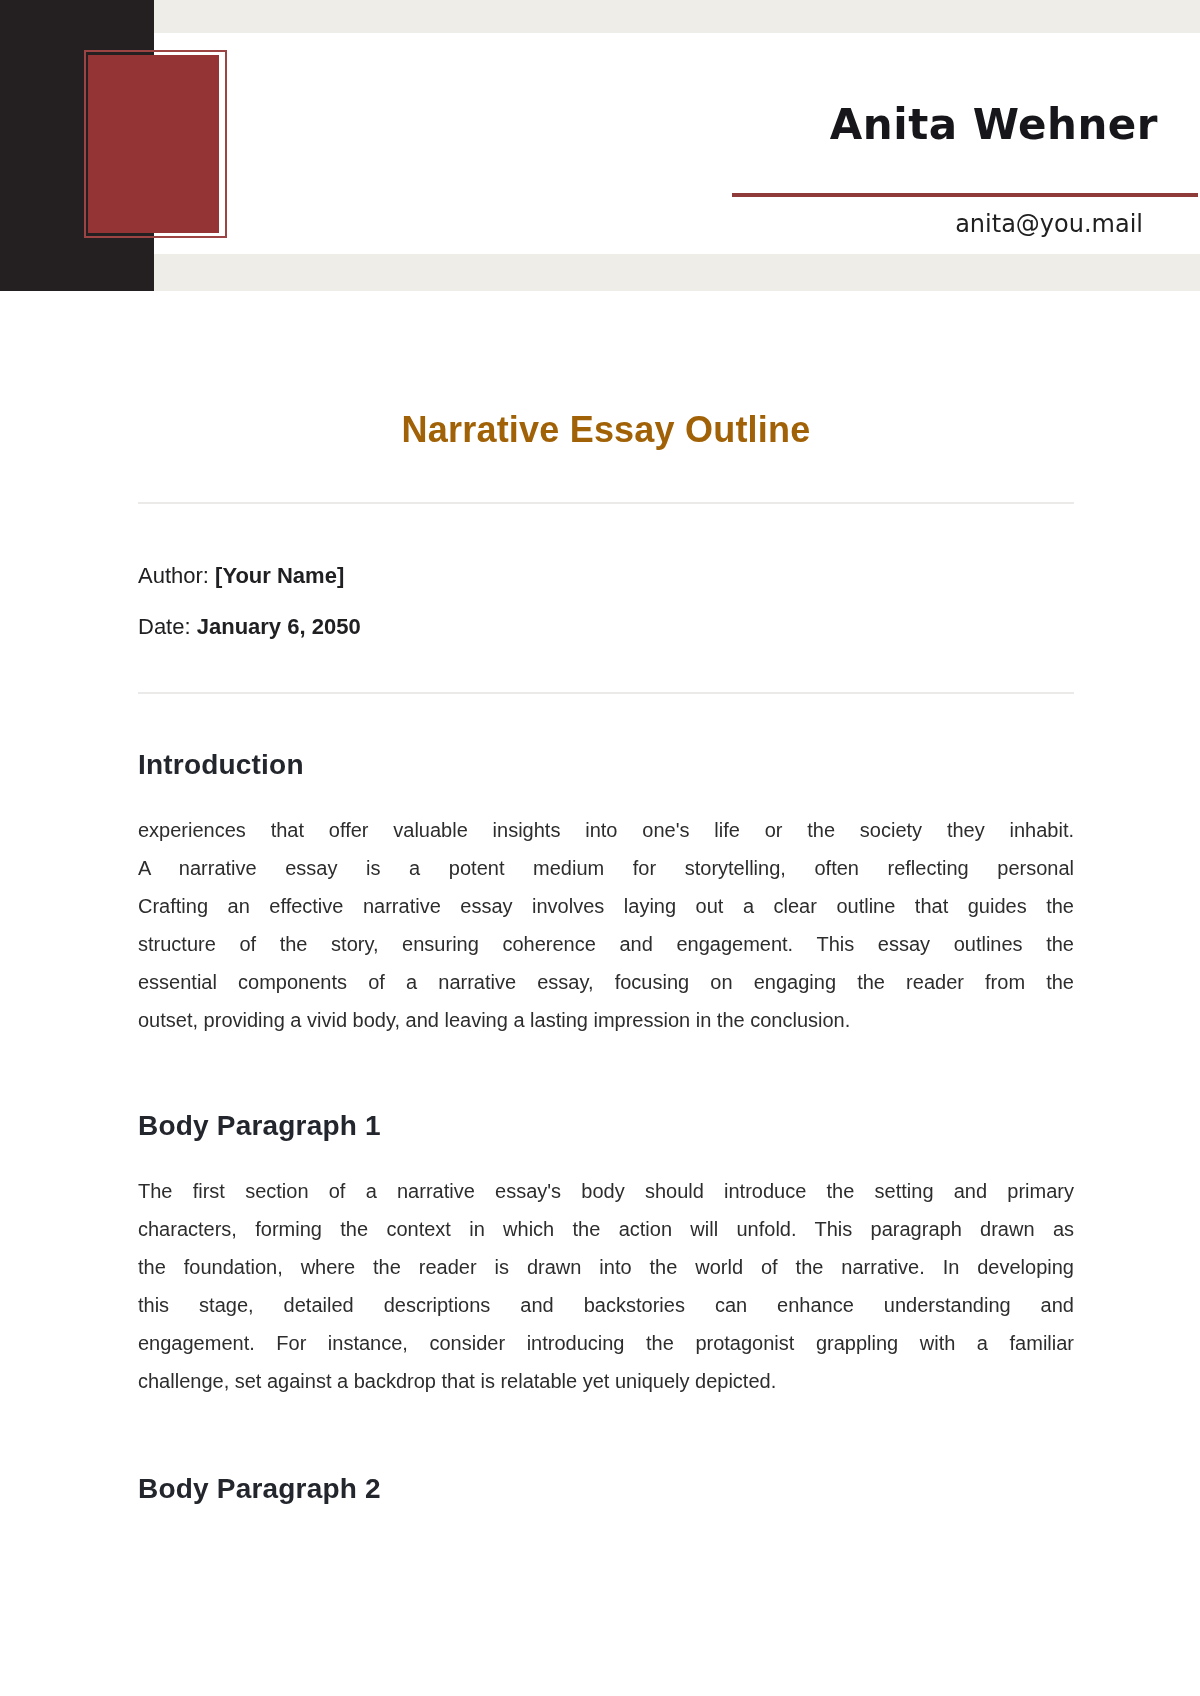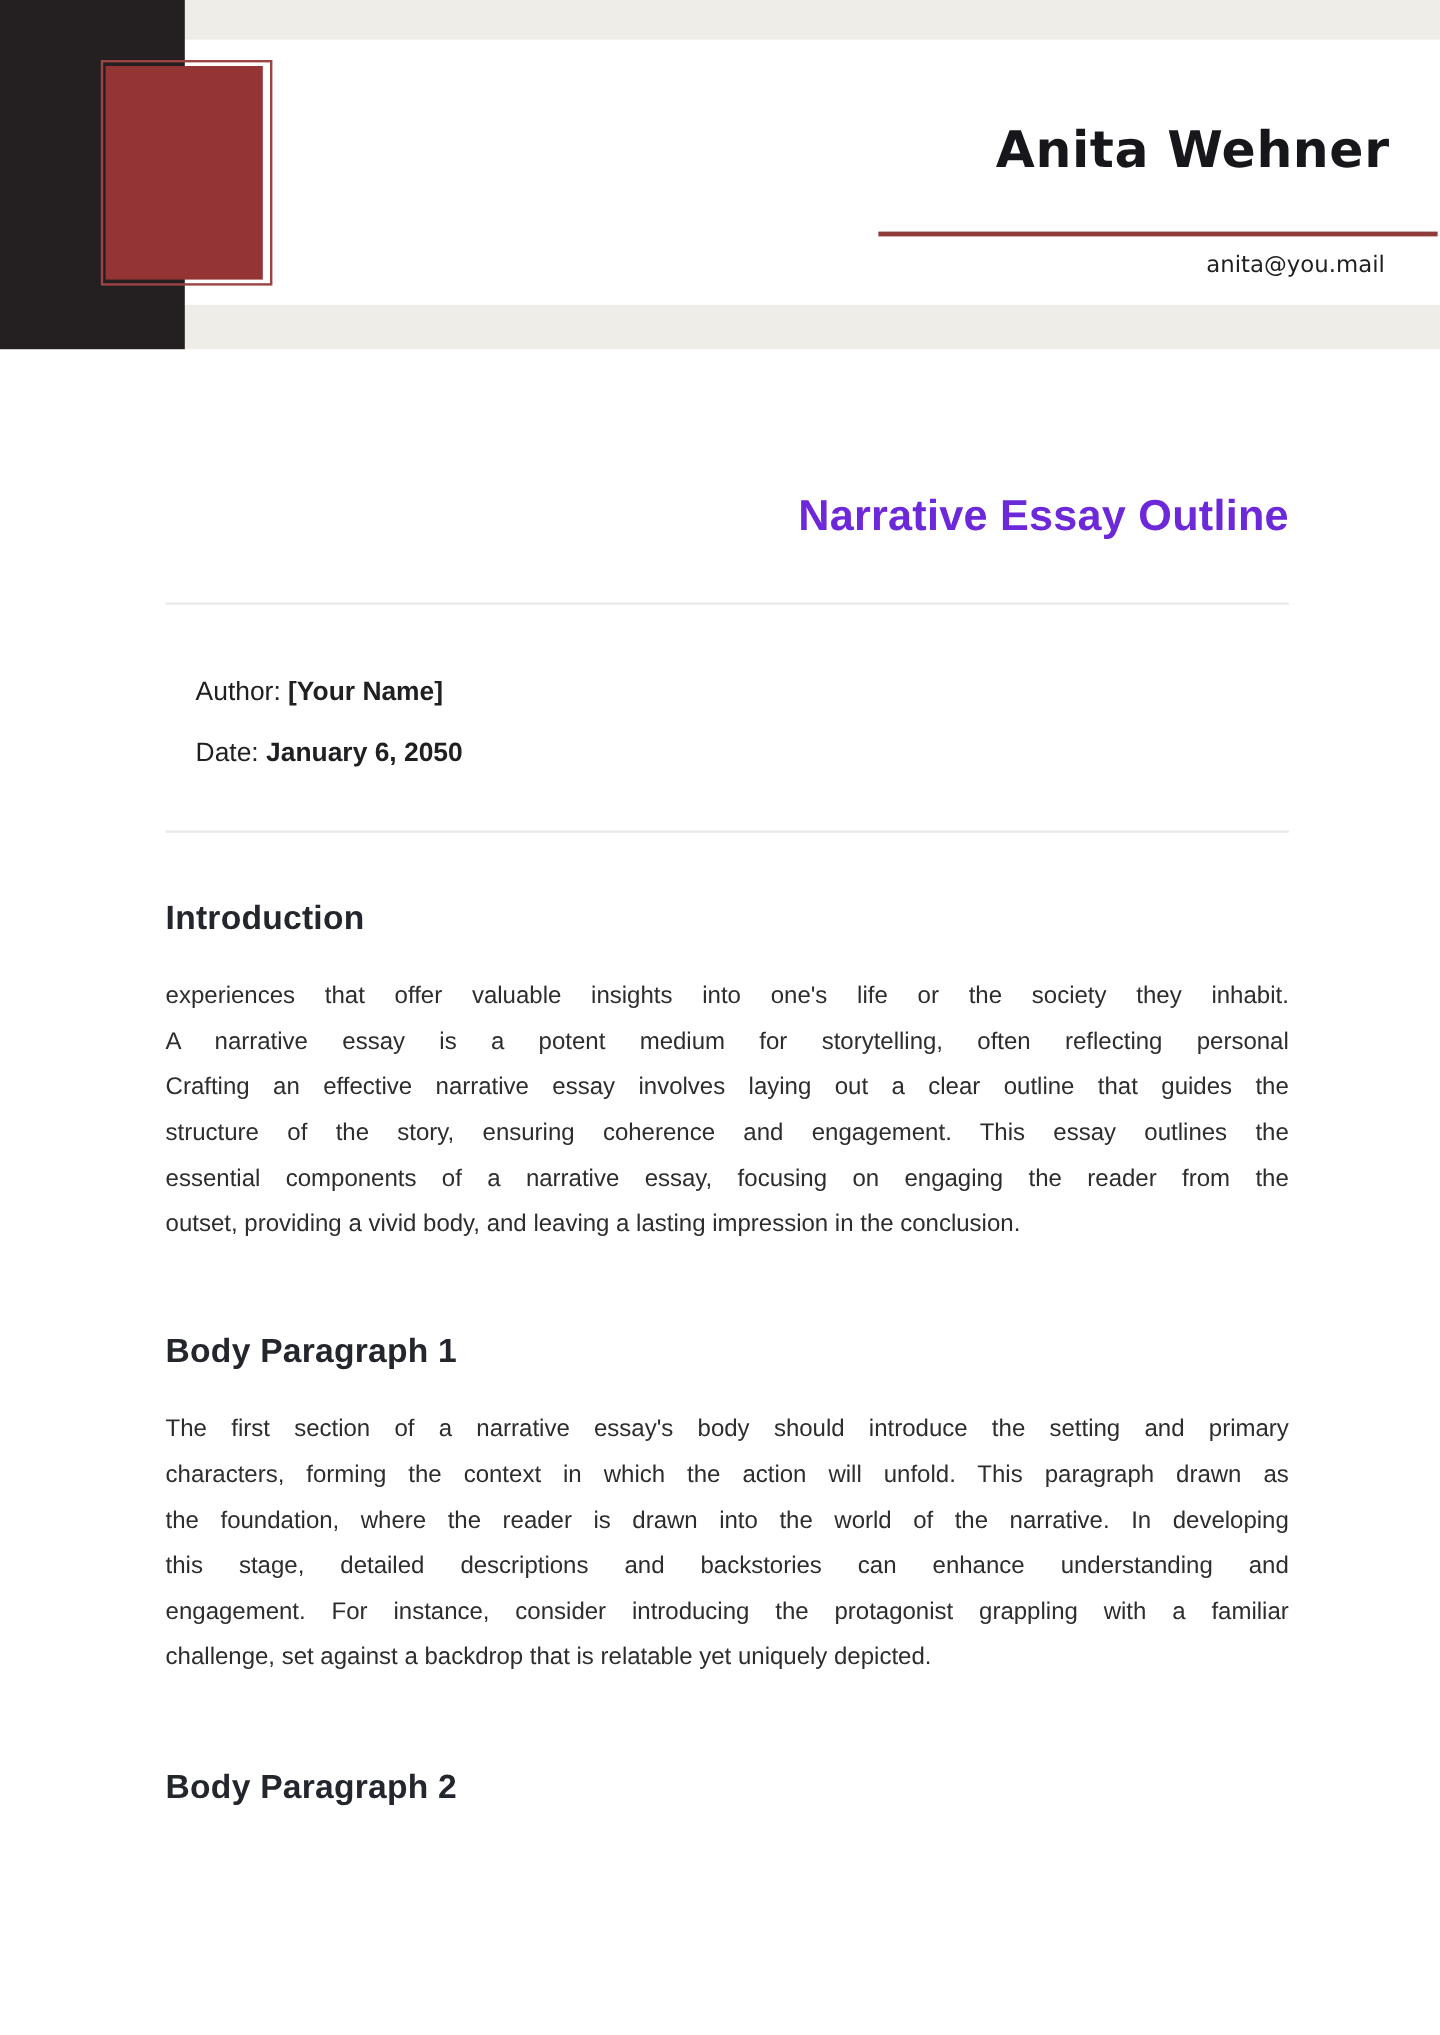--- a/index.html
+++ b/index.html
@@ -53,52 +53,52 @@
     letter-spacing: 0.5px;
     color: #17171b;
     white-space: nowrap;
   }
   .header-rule {
     position: absolute; left: 732px; right: 2px; top: 193px;
     height: 4px;
     background: #8e3b3a;
   }
   .header-email {
-    position: absolute; right: 46px; top: 210px;
+    position: absolute; right: 57px; top: 210px;
     font-family: "DejaVu Sans", sans-serif;
-    font-size: 19px;
+    font-size: 24px;
     color: #202020;
     white-space: nowrap;
   }
 
   
   .content {
     margin-left: 138px;
     width: 936px;
   }
   .doc-title {
     margin: 0;
     padding-top: 114px;
     font-size: 36px;
     font-weight: 700;
     line-height: 50px;
-    text-align: right;
-    color: #6d28d9;
+    text-align: center;
+    color: #a16207;
     letter-spacing: 0.2px;
   }
   .divider {
     border: none;
     margin: 0;
     height: 2px;
     background: #eceae8;
   }
   .divider-1 { margin-top: 47px; }
   .divider-2 { margin-top: 52px; }
 
-  .meta { margin-top: 58px; font-size: 22px; color: #202023; margin-left: 25px; }
+  .meta { margin-top: 58px; font-size: 22px; color: #202023; }
   .meta-row { line-height: 27px; }
   .meta-row + .meta-row { margin-top: 24px; }
   .meta-label { font-weight: 400; }
   .meta-value { font-weight: 700; }
 
   .section-heading {
     margin: 0;
     font-size: 28px;
     font-weight: 700;
     line-height: 30px;

